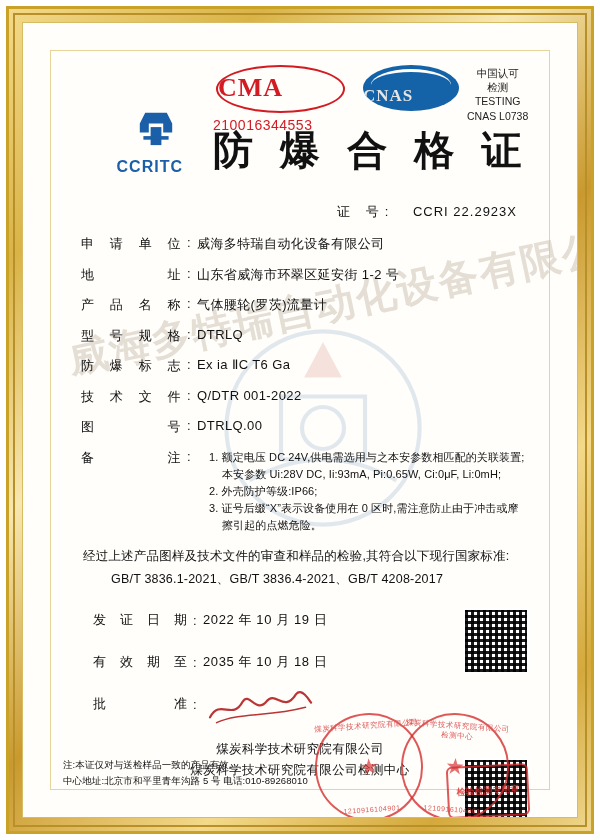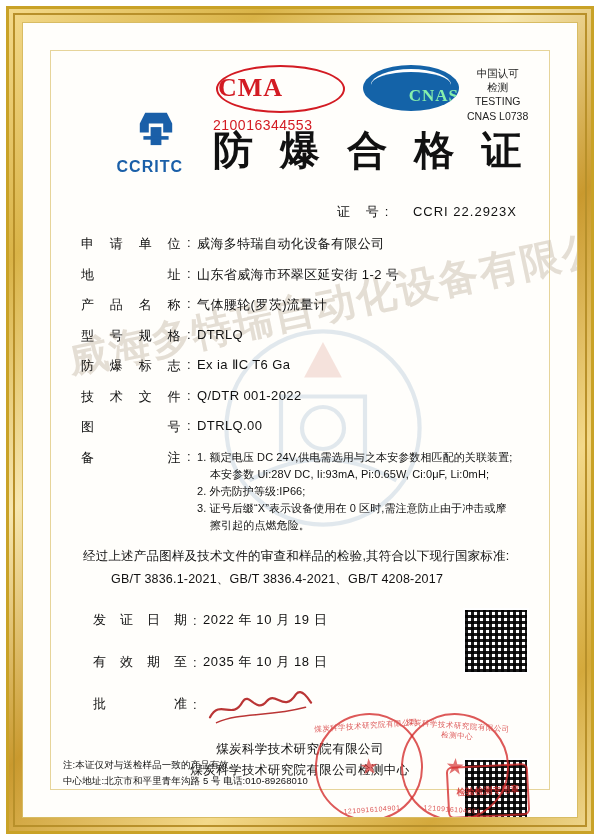--- a/index.html
+++ b/index.html
@@ -157,22 +157,22 @@
     height: 46px;
     border-radius: 50%;
     background: #1463a8;
     position: relative;
     overflow: hidden;
   }
   .cnas-oval .cnas-label {
     position: absolute;
     left: 0; right: 0;
     bottom: 5px;
-    text-align: right;
-    color: #86efac;
+    text-align: left;
+    color: #e5e5e5;
     font-size: 17px;
     font-weight: bold;
     letter-spacing: 1px;
     font-family: "Liberation Serif", serif;
   }
   .cnas-swoosh {
     position: absolute;
     left: 8px;
     top: 4px;
     width: 80px;
@@ -242,21 +242,21 @@
   .field-value {
     flex: 1;
     letter-spacing: 0.4px;
   }
   .remark-list {
     flex: 1;
     font-size: 11px;
     line-height: 1.55;
     letter-spacing: 0.1px;
   }
-  .remark-list div { white-space: nowrap; }
+  .remark-list div { white-space: nowrap; margin-left: 12px; }
   .remark-list .indent { padding-left: 13px; white-space: normal; }
 
   
   .conclusion {
     position: absolute;
     top: 522px;
     left: 40px;
     right: 48px;
     font-size: 12.5px;
     color: #111;

